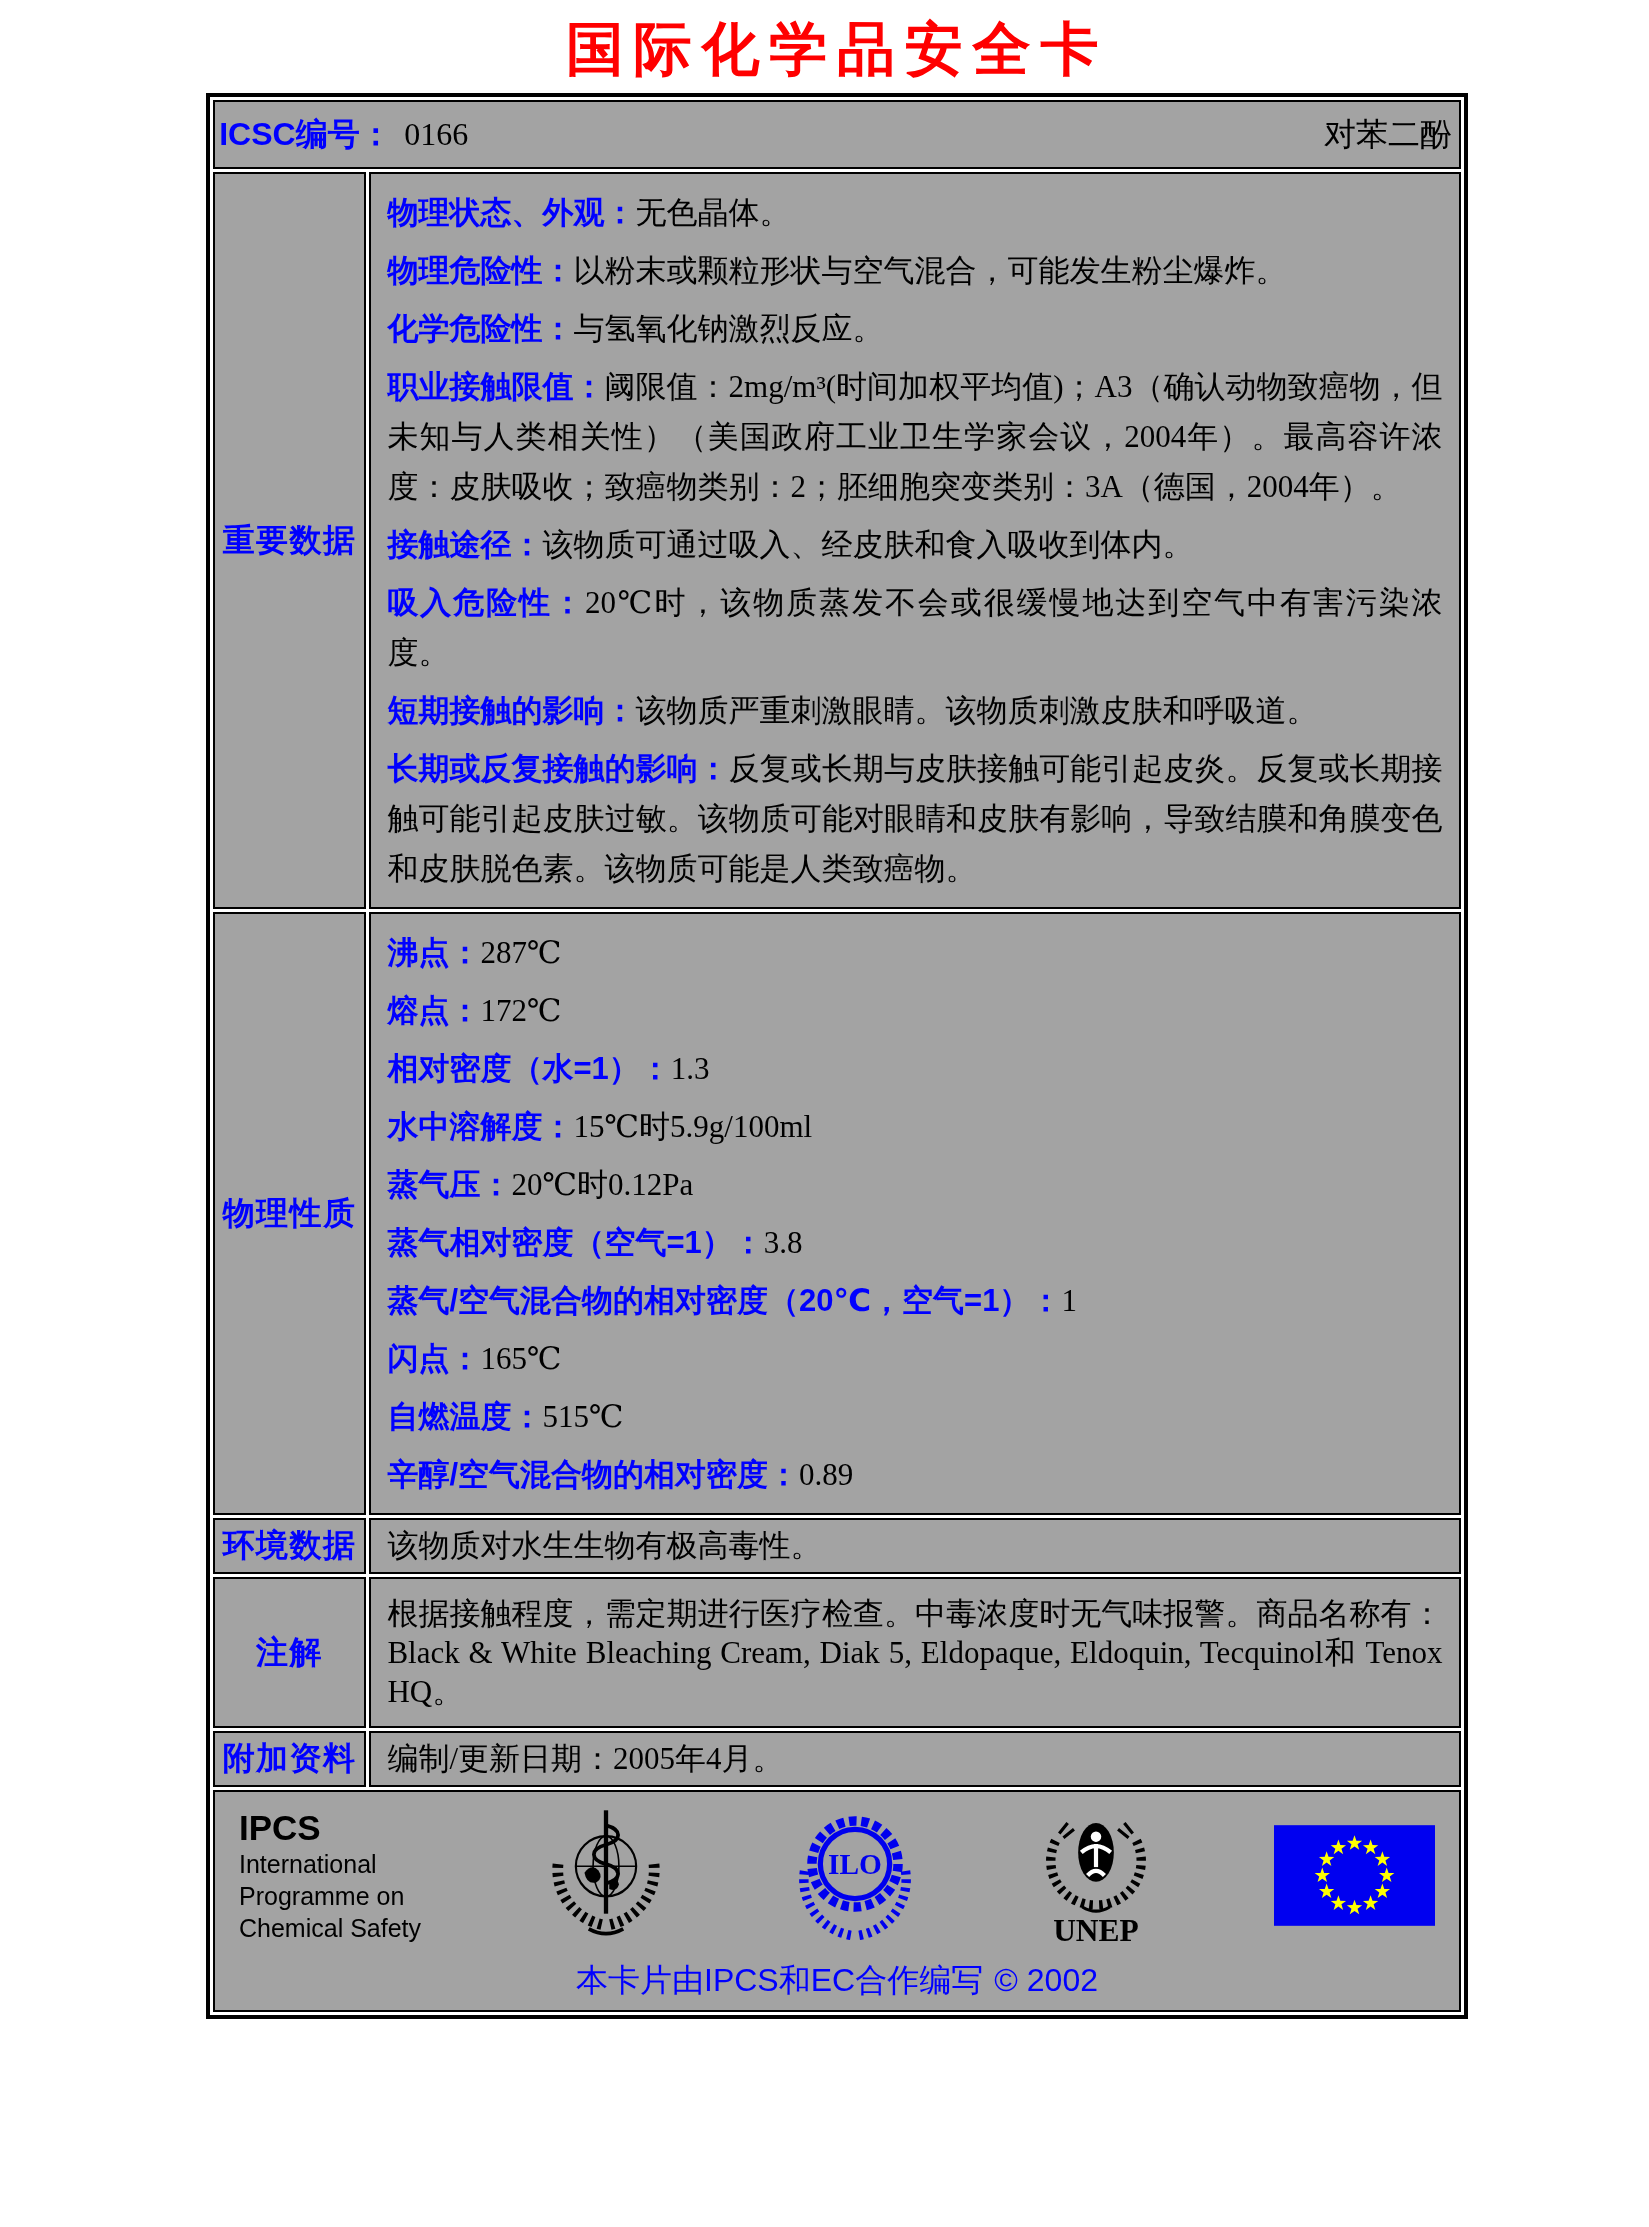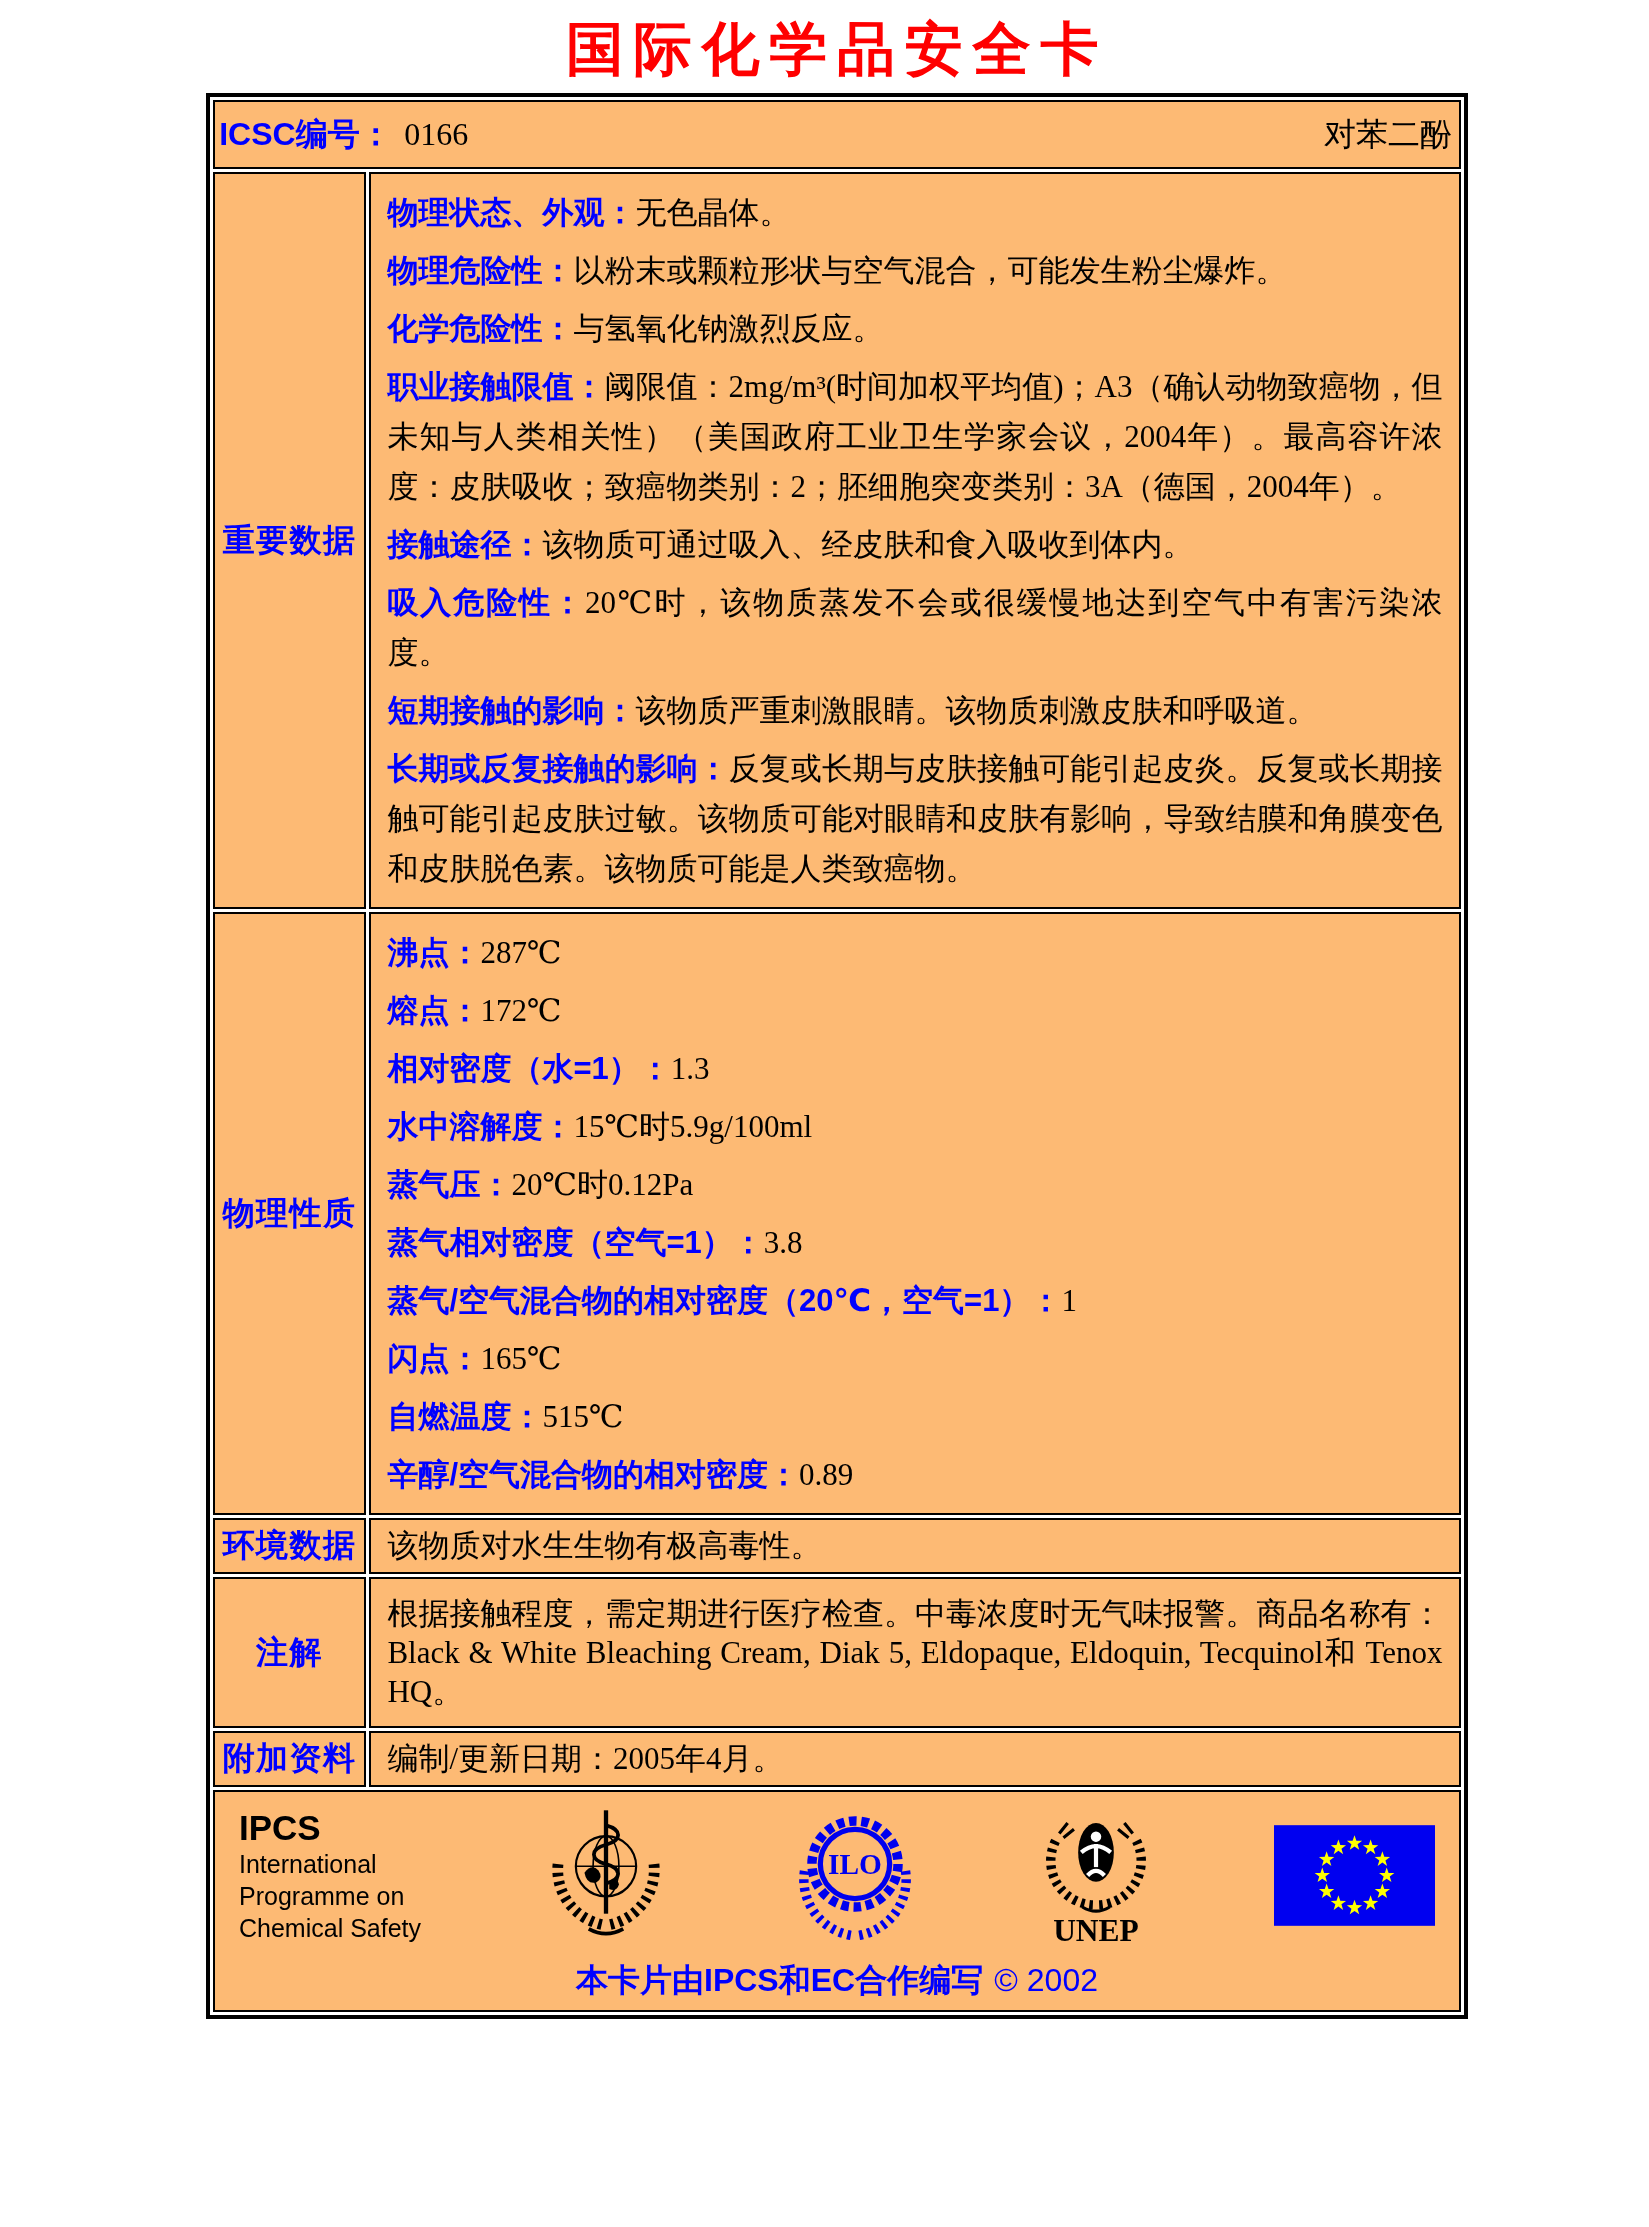--- a/index.html
+++ b/index.html
@@ -14,21 +14,21 @@
     color:#ff0000;font-size:58px;font-weight:bold;letter-spacing:9.8px;
     font-family:"Liberation Sans","DejaVu Sans",sans-serif;
   }
 
   table.card{
     position:absolute;left:206px;top:93px;width:1262px;
     border:4.9px solid #000;border-collapse:separate;border-spacing:3.5px;
     table-layout:fixed;background:#fff;
   }
   col.c-label{width:153px;}
-  td{border:2.1px solid #000;vertical-align:middle;background:#fdba74;}
+  td{border:2.1px solid #000;vertical-align:middle;background:#a3a3a3;}
 
   
   td.icsc-cell{height:65px;padding:0 7px 0 4.2px;}
   .icsc-flex{display:flex;justify-content:space-between;align-items:center;}
   .icsc-label{color:#0000ff;font-weight:bold;font-size:32px;
     font-family:"Liberation Sans","DejaVu Sans",sans-serif;}
   .icsc-num{font-size:32px;margin-left:12.6px;}
   .chem-name{font-size:32px;}
 
   
@@ -47,21 +47,21 @@
   td.notes-cell .entry{line-height:39px;}
 
   
   td.logos-cell{padding:9.8px 7px 7px 7px;}
   .logos-flex{display:flex;align-items:center;justify-content:space-between;padding:0 17px;}
   .ipcs-block{font-family:"Liberation Sans","DejaVu Sans",sans-serif;color:#000;}
   .ipcs-acro{font-size:35px;font-weight:bold;line-height:41px;}
   .ipcs-line{font-size:25px;line-height:32px;}
   .caption{ment:0;text-align:center;margin-top:9.8px;color:#0000ff;font-size:32px;
     font-family:"Liberation Sans","DejaVu Sans",sans-serif;}
-  .caption .cap-main{font-weight:bold;margin-top:24px;}
+  .caption .cap-main{font-weight:normal;margin-top:24px;}
   .caption .copy{font-weight:normal;margin-left:11.2px;}
 
   
   td.legal-cell{height:58px;padding:0 9.8px;}
   .legal-line{font-size:29.5px;line-height:35px;}
   .legal-lab{font-weight:bold;font-family:"Liberation Sans","DejaVu Sans",sans-serif;}
 
   svg{display:block;}
 </style>
 </head>

